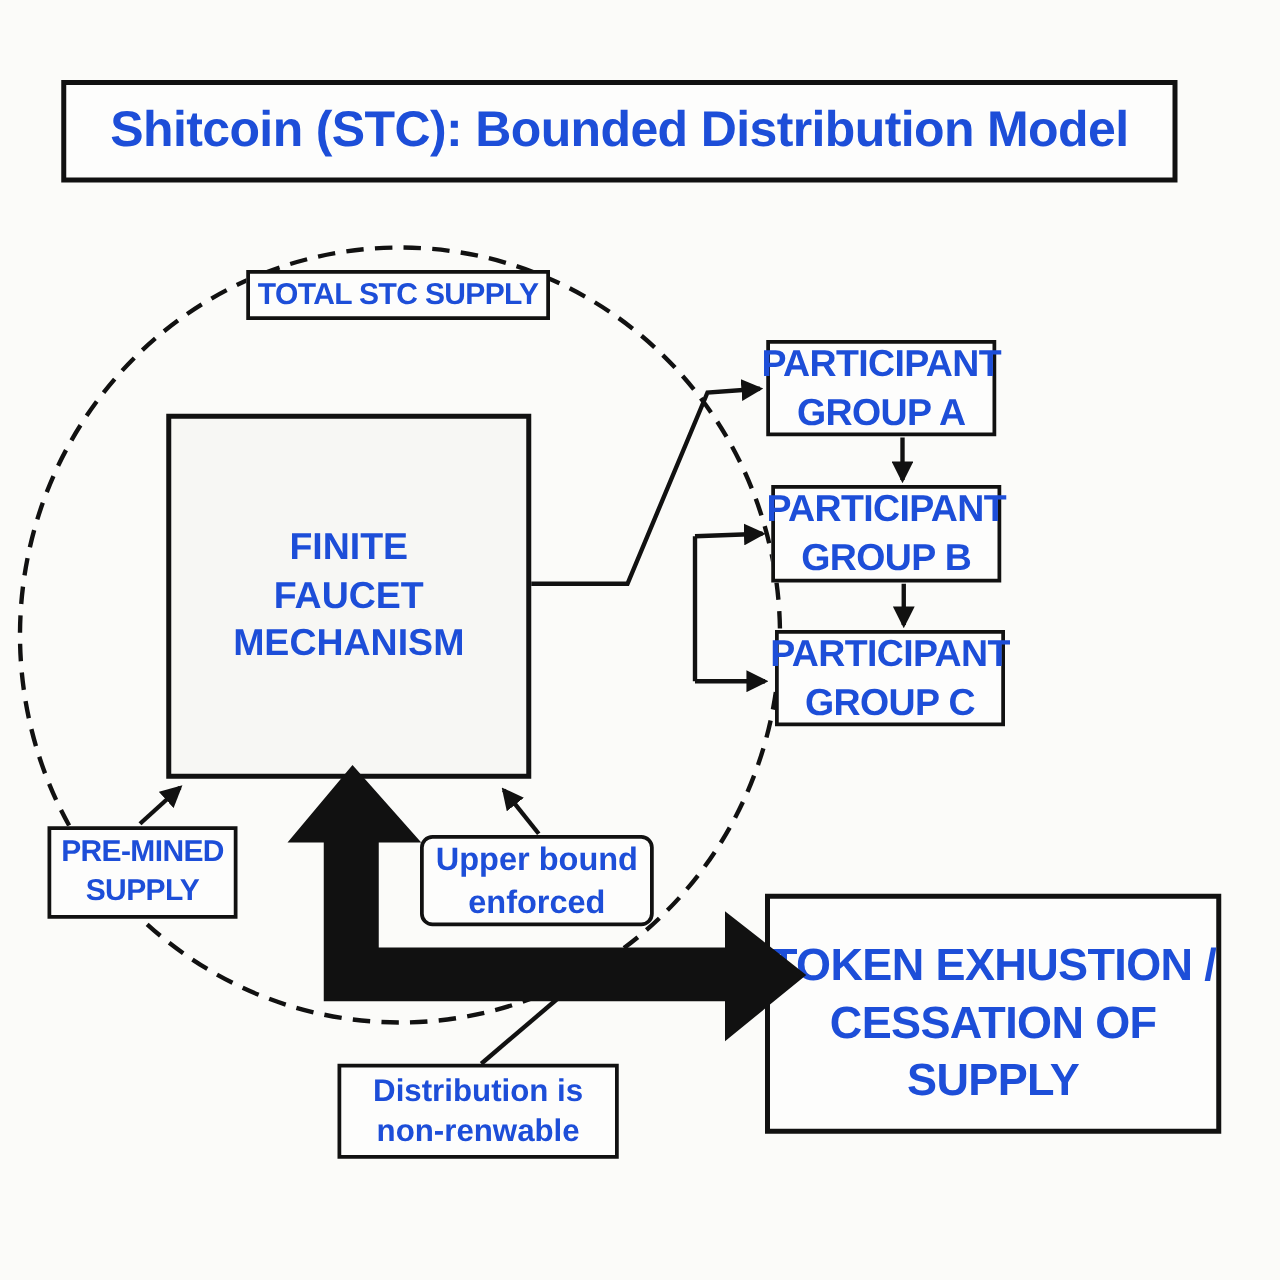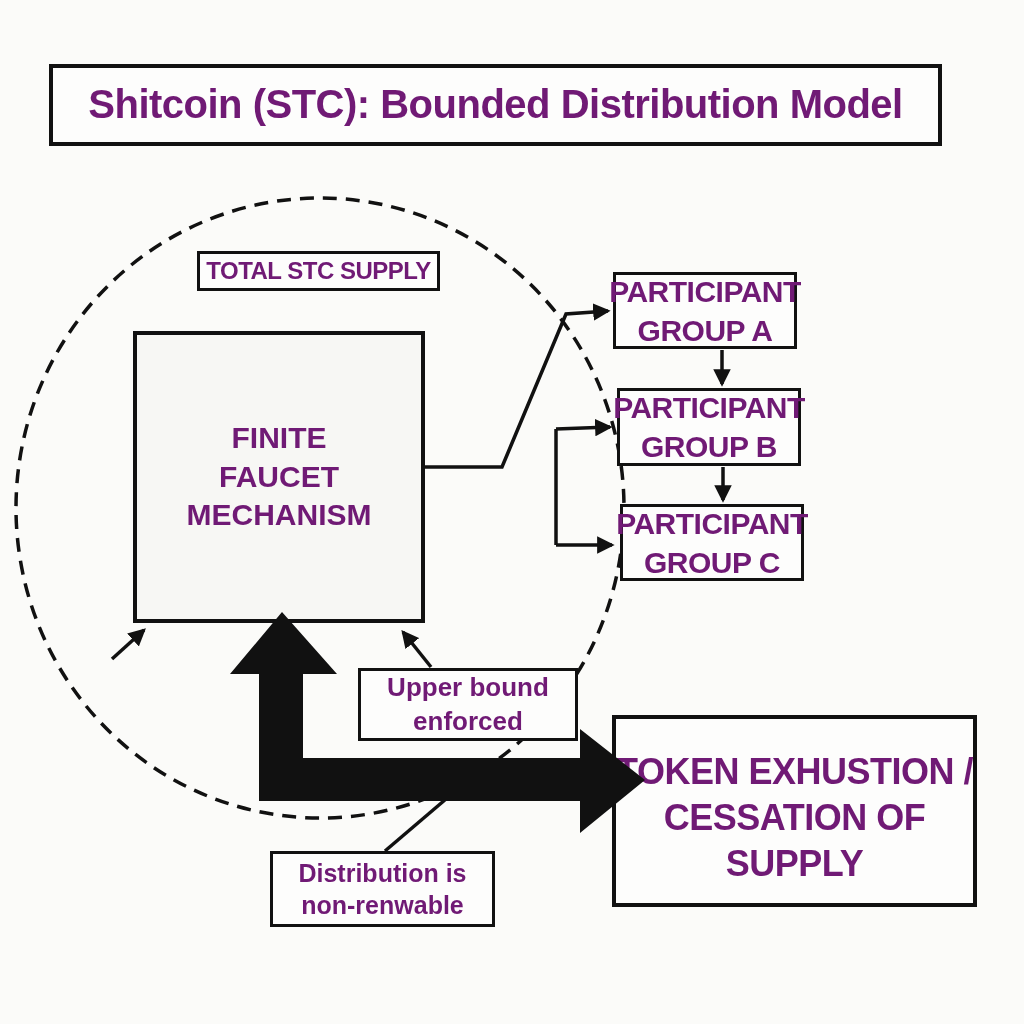--- a/index.html
+++ b/index.html
@@ -7,21 +7,21 @@
     padding: 0;
     background: #e8e8e8;
   }
   .stage {
     position: relative;
     width: 1024px;
     height: 1024px;
     background: #fbfbf9;
     overflow: hidden;
     font-family: "Liberation Sans", "DejaVu Sans", sans-serif;
-    color: #701a75;
+    color: #1d4ed8;
   }
   svg.layer {
     position: absolute;
     left: 0;
     top: 0;
     width: 1024px;
     height: 1024px;
     pointer-events: none;
   }
   .box {
@@ -41,21 +41,20 @@
   .title-box {
     left: 49px; top: 64px; width: 893px; height: 82px;
     border-width: 4px;
     font-size: 40px;
     letter-spacing: -0.5px;
   }
   .supply-label {
     left: 197px; top: 216px; width: 243px; height: 40px;
     font-size: 24px;
     letter-spacing: -0.5px;
-    margin-top: 35px;
   }
   .faucet-box {
     left: 133px; top: 331px; width: 292px; height: 292px;
     border-width: 4px;
     background: #f7f7f4;
     font-size: 30px;
   }
   .group-box {
     width: 184px; height: 77px;
     font-size: 30px;
@@ -64,22 +63,23 @@
   }
   .group-a { left: 613px; top: 272px; }
   .group-b { left: 617px; top: 388px; height: 78px; }
   .group-c { left: 620px; top: 504px; }
   .premined-box {
     left: 38px; top: 661px; width: 152px; height: 74px;
     font-size: 24px;
     letter-spacing: -0.5px;
   }
   .upper-box {
-    left: 358px; top: 668px; width: 220px; height: 73px;
+    left: 336px; top: 668px; width: 187px; height: 73px;
     font-size: 26px;
+    border-radius: 10px;
   }
   .dist-box {
     left: 270px; top: 851px; width: 225px; height: 76px;
     font-size: 25px;
     justify-content: center;
   }
   .token-box {
     left: 612px; top: 715px; width: 365px; height: 192px;
     border-width: 4px;
     font-size: 36px;
@@ -119,20 +119,24 @@
   </div>
   <div class="box group-box group-b">
     <span>PARTICIPANT
 GROUP B</span>
   </div>
   <div class="box group-box group-c">
     <span>PARTICIPANT
 GROUP C</span>
   </div>
 
+  <div class="box premined-box">
+    <span>PRE-MINED
+SUPPLY</span>
+  </div>
 
   <div class="box upper-box">
     <span>Upper bound
 enforced</span>
   </div>
 
   <div class="box dist-box">
     <span>Distribution is
 non-renwable</span>
   </div>

